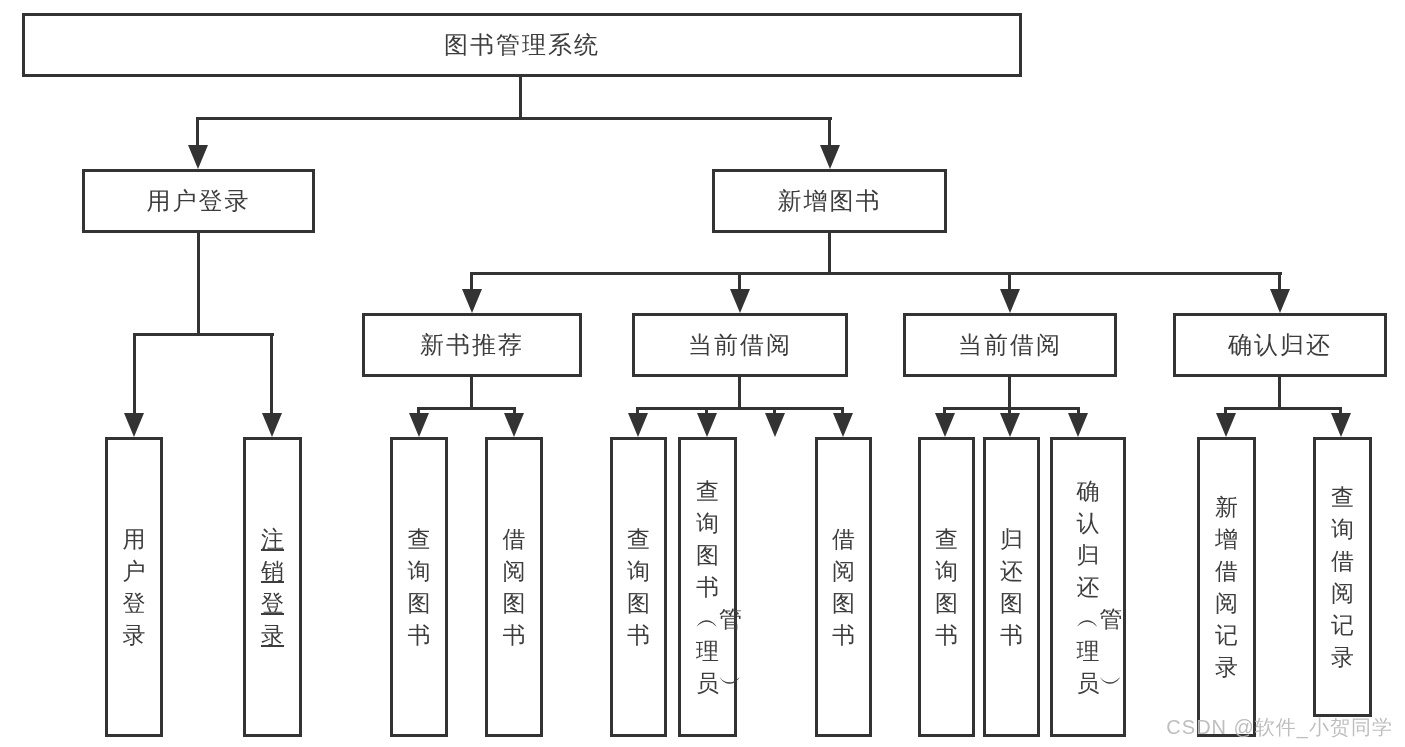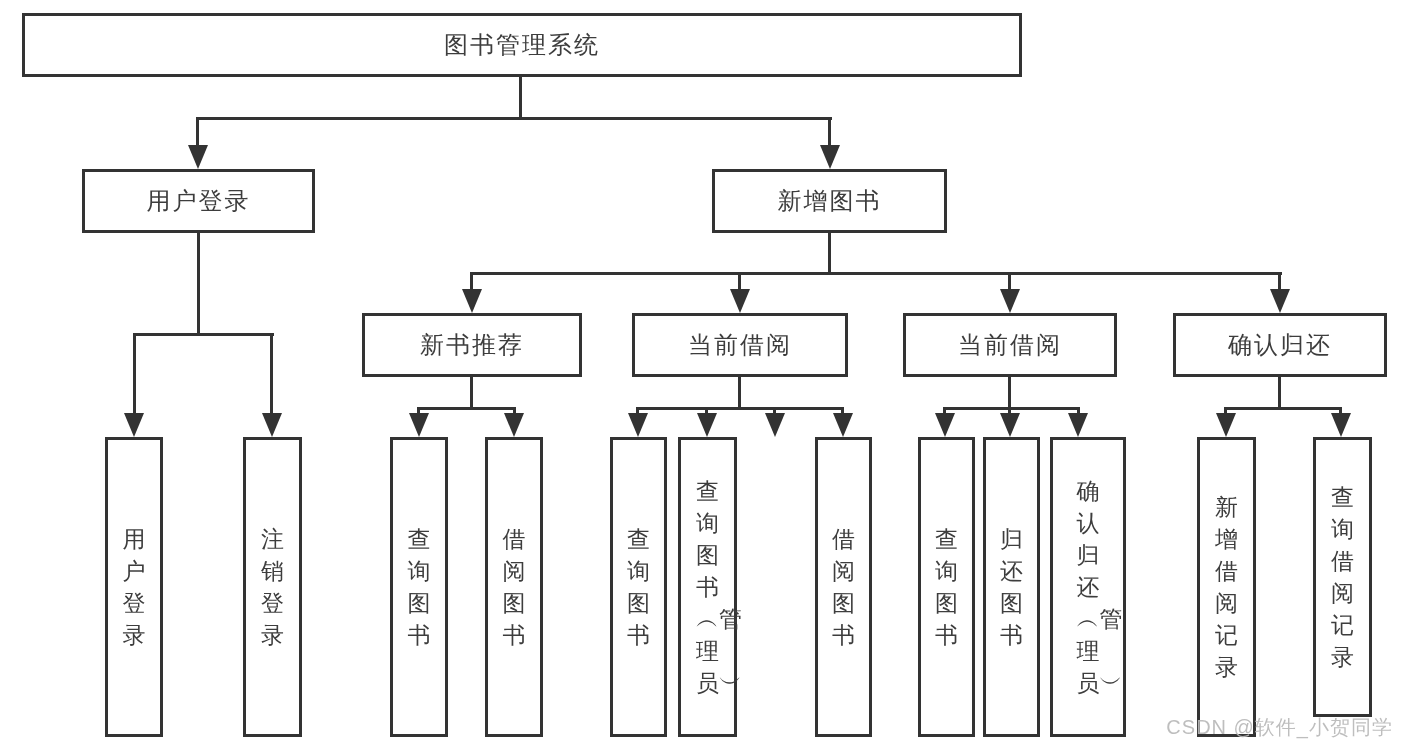--- a/index.html
+++ b/index.html
@@ -138,21 +138,21 @@
     </div>
     <div class="node" style="left: 903px; top: 313px; width: 214px; height: 64px;">
       <span class="label">当前借阅</span>
     </div>
     <div class="node" style="left: 1173px; top: 313px; width: 214px; height: 64px;">
       <span class="label">确认归还</span>
     </div>
     <div class="node vert" style="left: 105px; top: 437px; width: 58px; height: 300px;">
       <span class="label">用户登录</span>
     </div>
-    <div class="node vert" style="left: 243px; top: 437px; width: 59px; height: 300px;">
+    <div class="node vert" style="left: 243px; top: 437px; width: 59px; height: 300px; text-decoration: underline;">
       <span class="label">注销登录</span>
     </div>
     <div class="node vert" style="left: 390px; top: 437px; width: 58px; height: 300px;">
       <span class="label">查询图书</span>
     </div>
     <div class="node vert" style="left: 485px; top: 437px; width: 58px; height: 300px;">
       <span class="label">借阅图书</span>
     </div>
     <div class="node vert" style="left: 610px; top: 437px; width: 57px; height: 300px;">
       <span class="label">查询图书</span>

